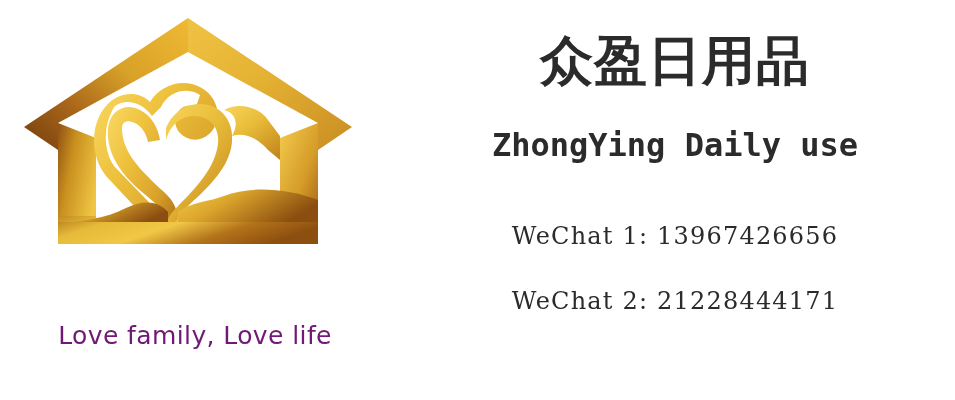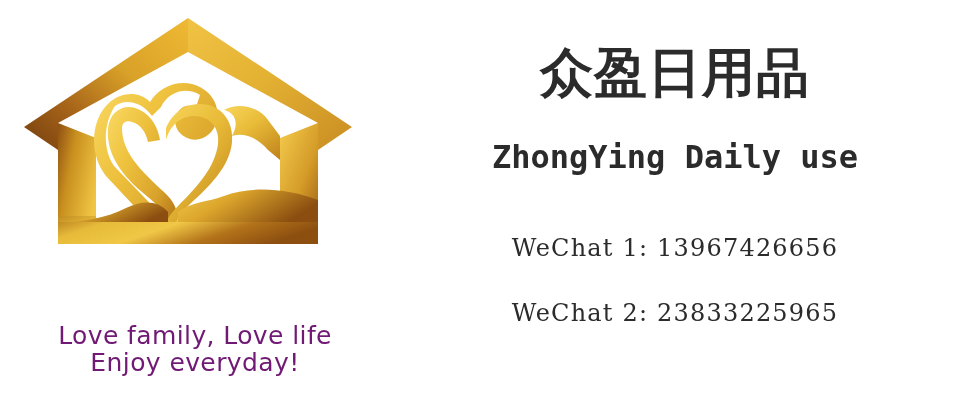--- a/index.html
+++ b/index.html
@@ -49,21 +49,21 @@
     font-weight: 400;
     letter-spacing: 0.4px;
     color: #701a75;
     white-space: nowrap;
   }
 
   
   #info-block {
     position: absolute;
     left: 395px;
-    top: 16px;
+    top: 4px;
     width: 560px;
     height: 332px;
   }
   #brand-cn {
     position: absolute;
     left: 0px;
     top: 22px;
     width: 560px;
     text-align: center;
     font-family: "DejaVu Sans", sans-serif;
@@ -295,29 +295,28 @@
                    L 160 202
                    C 172 192, 190 192, 206 186
                    C 232 176, 268 178, 300 190 Z" fill="url(#gMound)"></path>
           <rect x="40" y="212" width="260" height="22" fill="url(#gBase)"></rect>
         </g>
       </svg>
     </div>
 
     <div id="tagline">
       <span class="tagline-line">Love family, Love life</span>
-      <span class="tagline-line">Enjoy everyday!</span>
     </div>
   </div>
 
   <div id="info-block">
 
     <div id="brand-cn">众盈日用品</div>
 
     <div id="brand-en">ZhongYing Daily use</div>
 
     <div class="contact-line" id="wechat-1">WeChat 1: 13967426656</div>
 
-    <div class="contact-line" id="wechat-2">WeChat 2: 23833225965</div>
+    <div class="contact-line" id="wechat-2">WeChat 2: 21228444171</div>
 
   </div>
 
 </div>
 
 </body></html>

